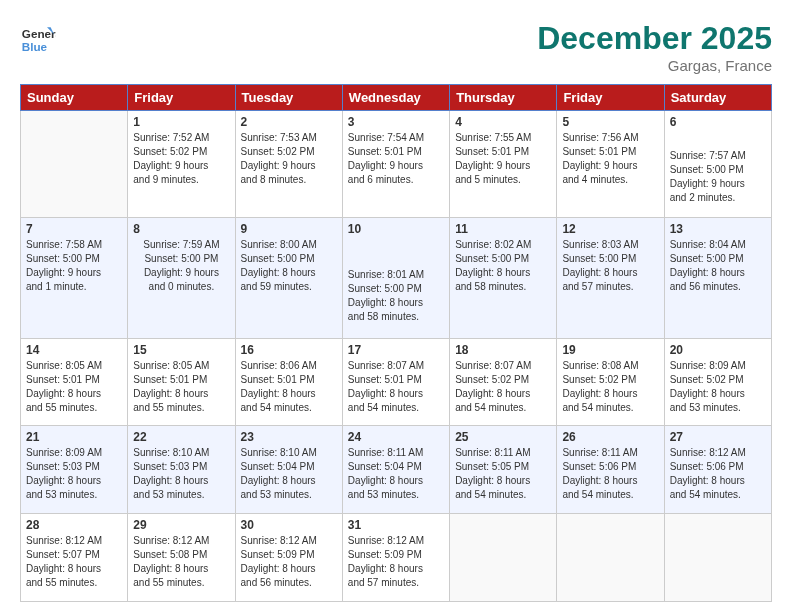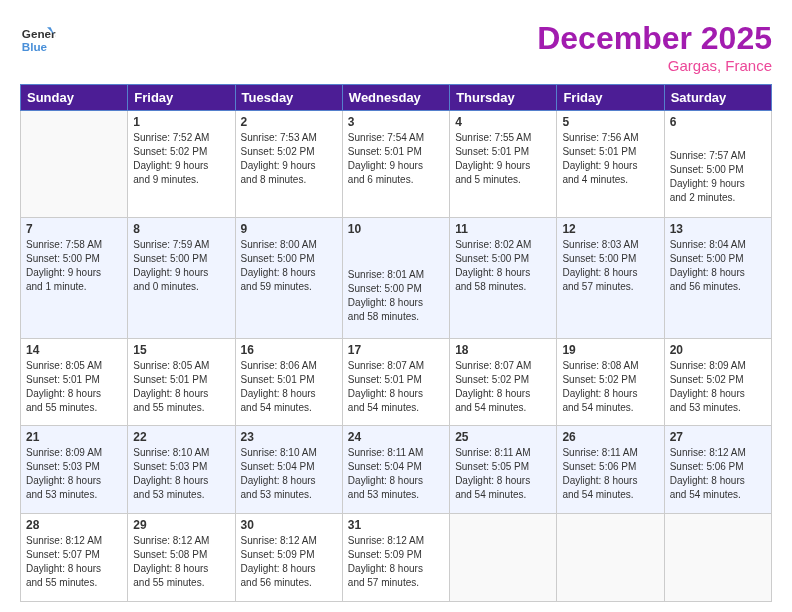--- a/index.html
+++ b/index.html
@@ -31,35 +31,35 @@
     .logo-icon {
       width: 36px;
       height: 36px;
     }
     .title-block {
       text-align: right;
     }
     .main-title {
       font-size: 32px;
       font-weight: bold;
-      color: #a21caf;
+      color: #0f766e;
     }
     .subtitle {
       font-size: 15px;
-      color: #ec4899;
+      color: #737373;
     }
     .calendar {
       flex: 1;
       border: 1px solid #ccc;
       border-collapse: collapse;
       width: 100%;
       table-layout: fixed;
     }
     .calendar th {
-      background-color: #4c1d95;
+      background-color: #b91c1c;
       color: #fff;
       text-align: left;
       padding: 5px 6px;
       font-size: 13px;
       border: 1px solid #5580cc;
       margin-left: 8px;
     }
     .calendar td {
       border: 1px solid #ccc;
       vertical-align: top;
@@ -166,21 +166,21 @@
         <tr class="row-alt">
           <td>
             <span class="day-number">7</span>
             <div class="day-info" style="white-space: pre-line;">Sunrise: 7:58 AM
 Sunset: 5:00 PM
 Daylight: 9 hours
 and 1 minute.</div>
           </td>
           <td>
             <span class="day-number">8</span>
-            <div class="day-info" style="white-space: pre-line;">Sunrise: 7:59 AM
+            <div class="day-info" style="white-space: pre-line; text-align: center;">Sunrise: 7:59 AM
 Sunset: 5:00 PM
 Daylight: 9 hours
 and 0 minutes.</div>
           </td>
           <td>
             <span class="day-number">9</span>
             <div class="day-info" style="white-space: pre-line;">Sunrise: 8:00 AM
 Sunset: 5:00 PM
 Daylight: 8 hours
 and 59 minutes.</div>

